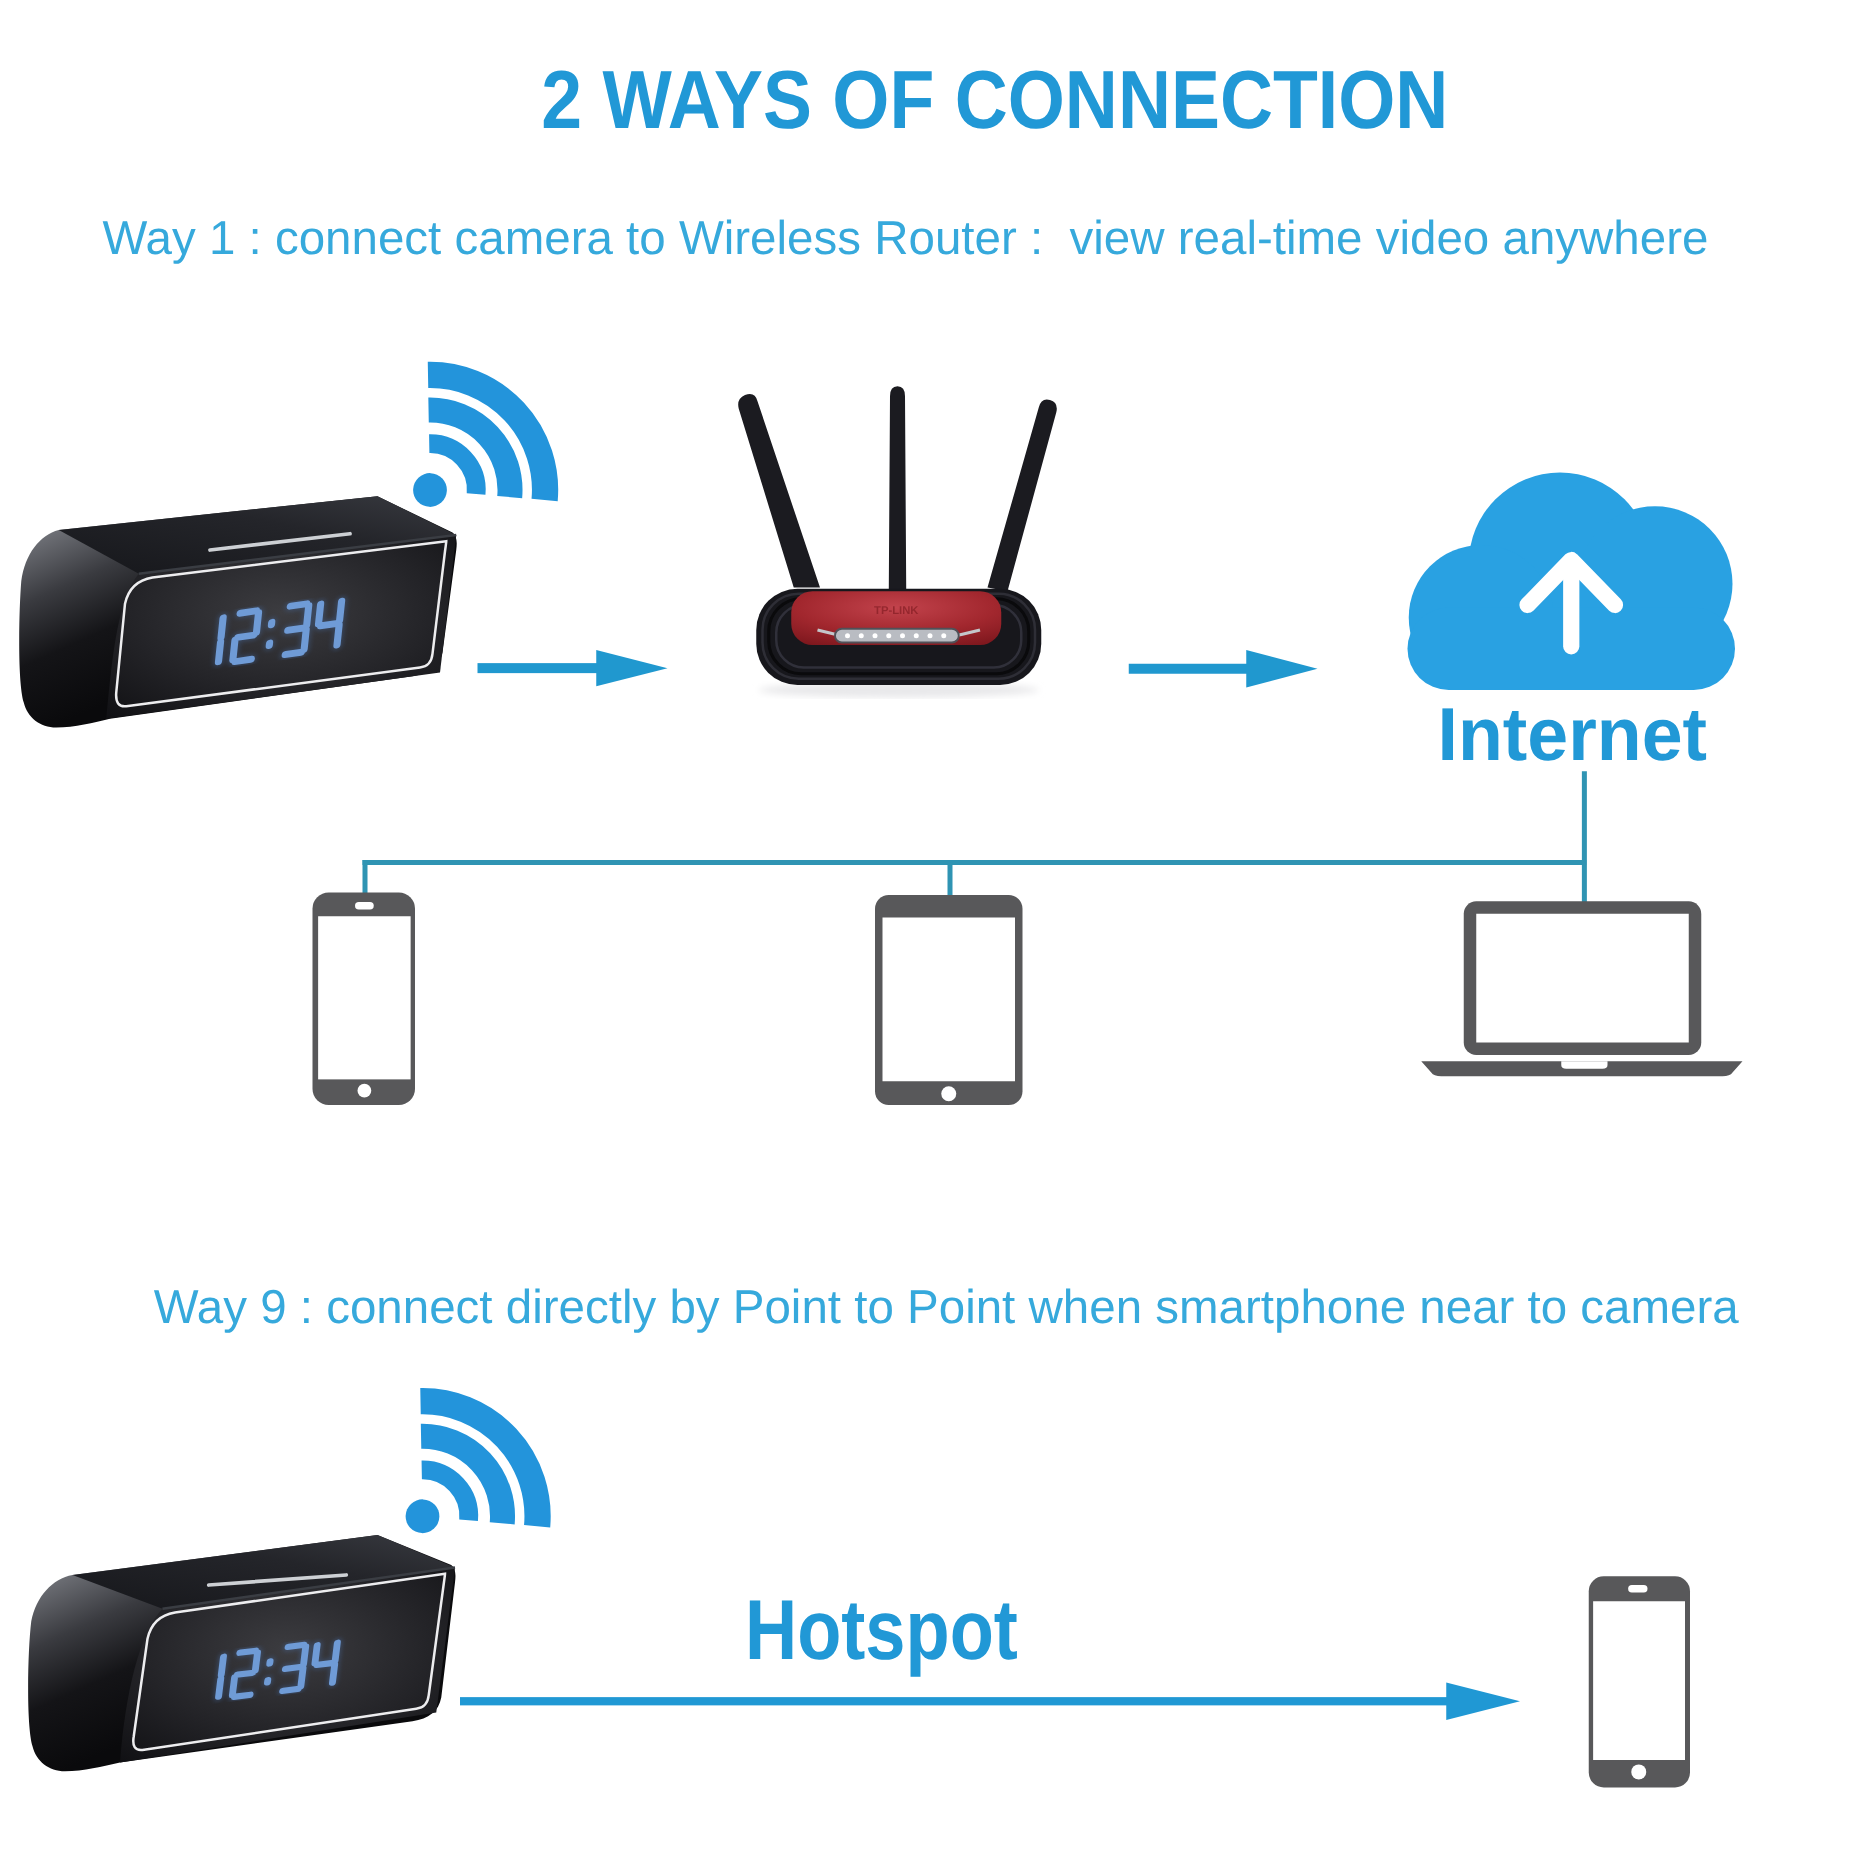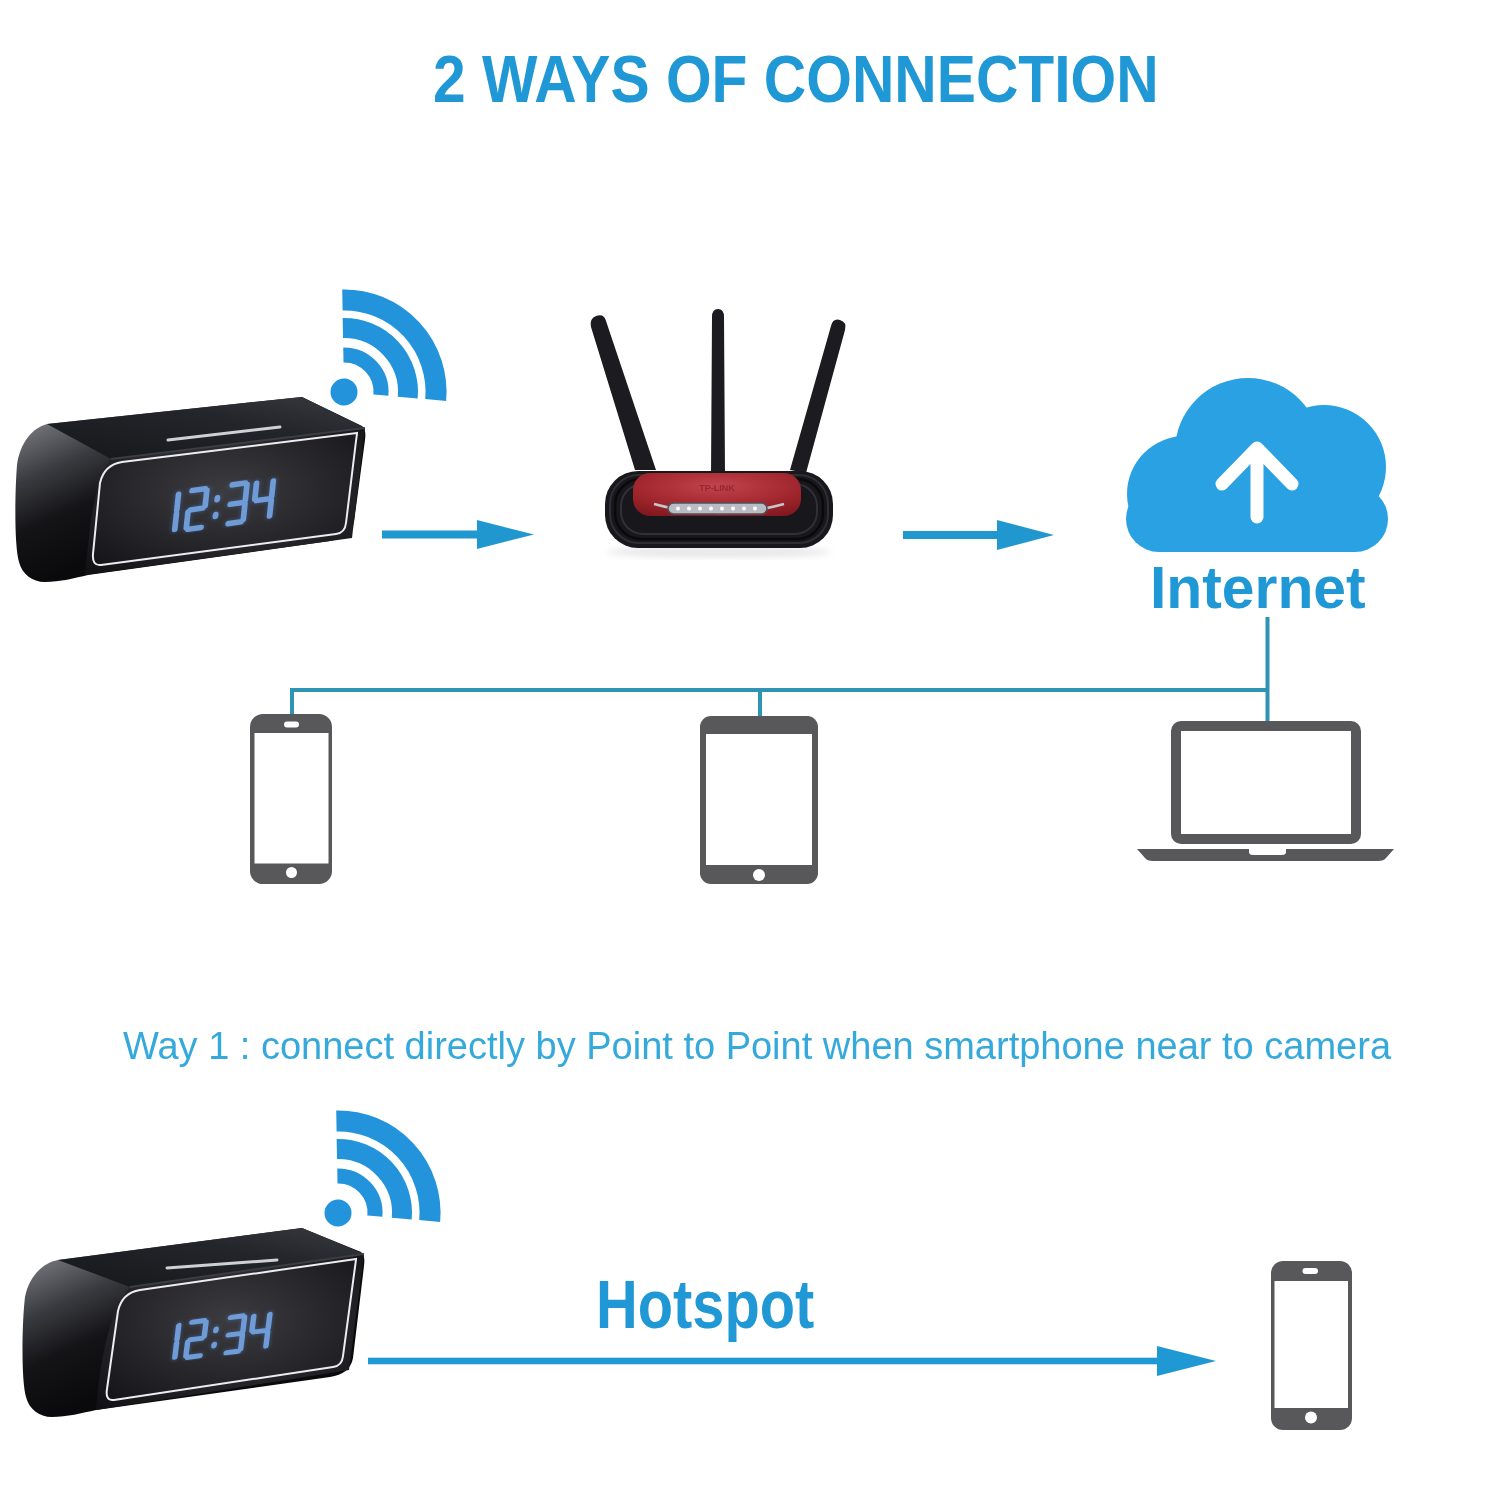--- a/index.html
+++ b/index.html
@@ -206,16 +206,17 @@
 
   <g id="phone2">
     <rect x="1271" y="1261" width="81" height="169" rx="12" fill="#58585a"></rect>
     <rect x="1274.5" y="1281" width="73.5" height="127" fill="#ffffff"></rect>
     <rect x="1302.5" y="1268" width="15.5" height="6" rx="3" fill="#ffffff"></rect>
     <circle cx="1311" cy="1417.5" r="6" fill="#ffffff"></circle>
   </g>
 </svg>
 
 <div class="abs" id="title">2 WAYS OF CONNECTION</div>
+<div class="abs" id="way1">Way 1 : connect camera to Wireless Router :&nbsp; view real-time video anywhere</div>
 <div class="abs" id="internet">Internet</div>
-<div class="abs" id="way2">Way 1 : connect directly by Point to Point when smartphone near to camera</div>
+<div class="abs" id="way2">Way 9 : connect directly by Point to Point when smartphone near to camera</div>
 <div class="abs" id="hotspot">Hotspot</div>
 </div>
 
 </body></html>

